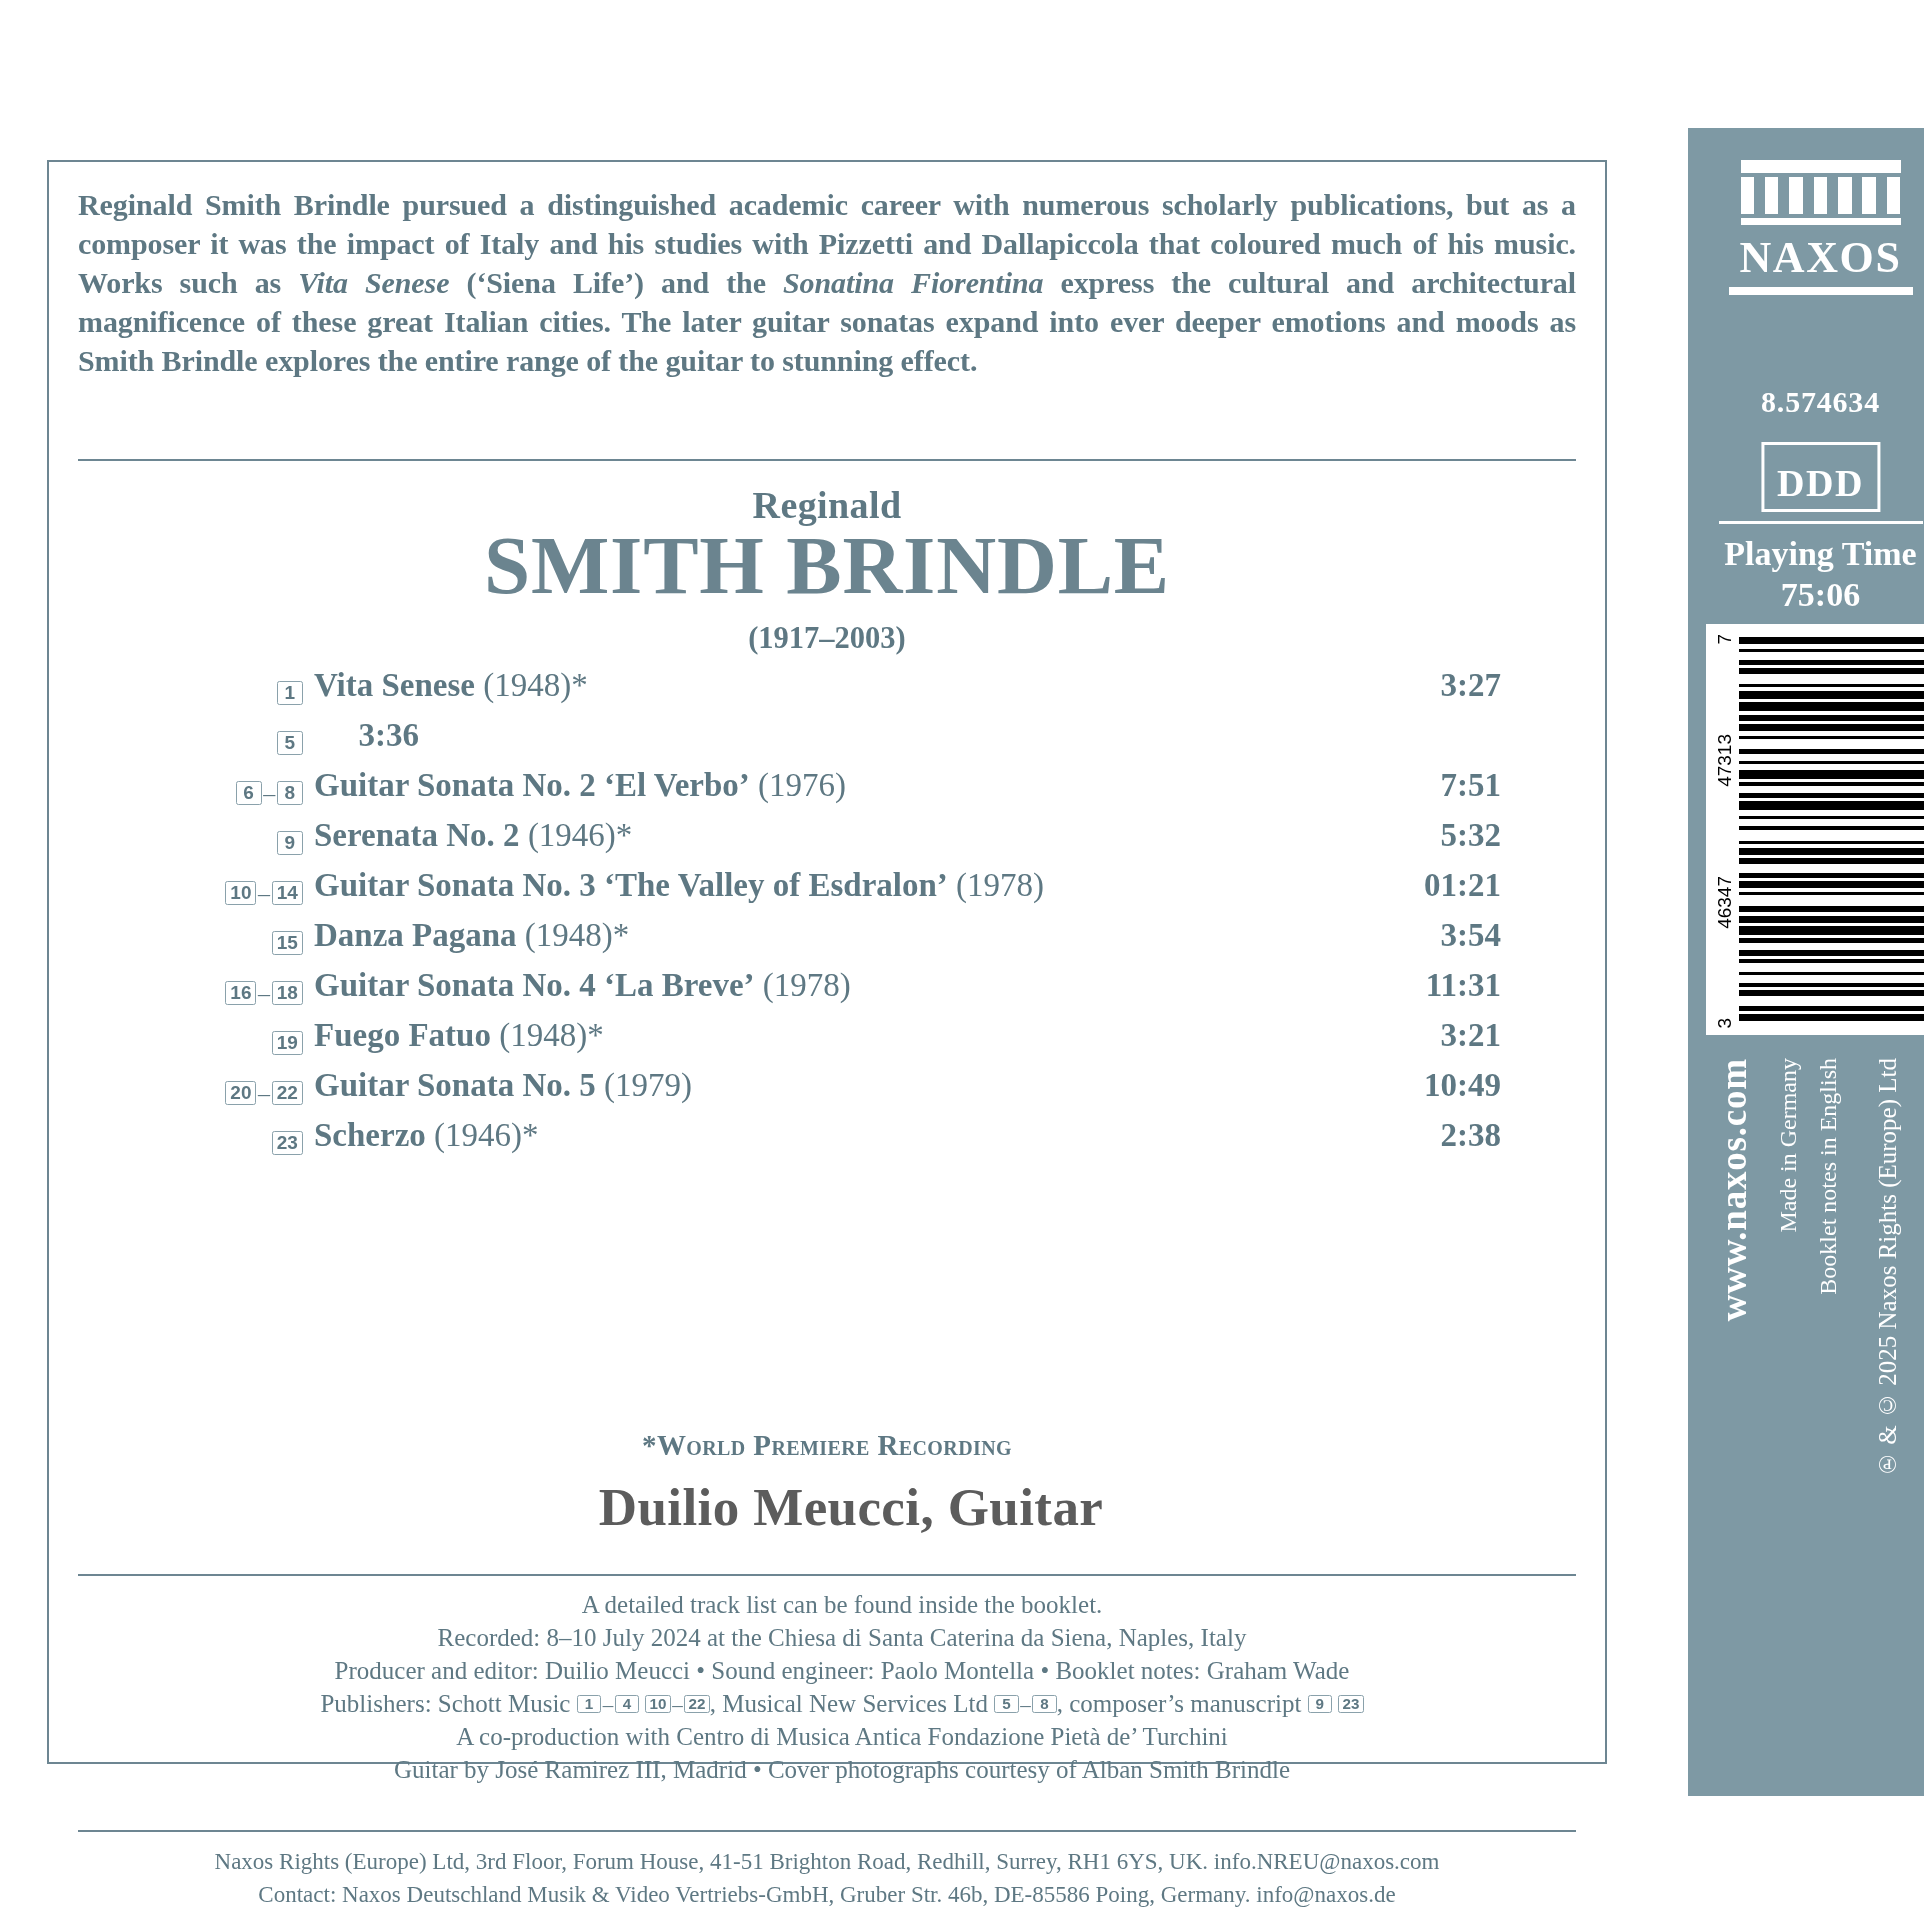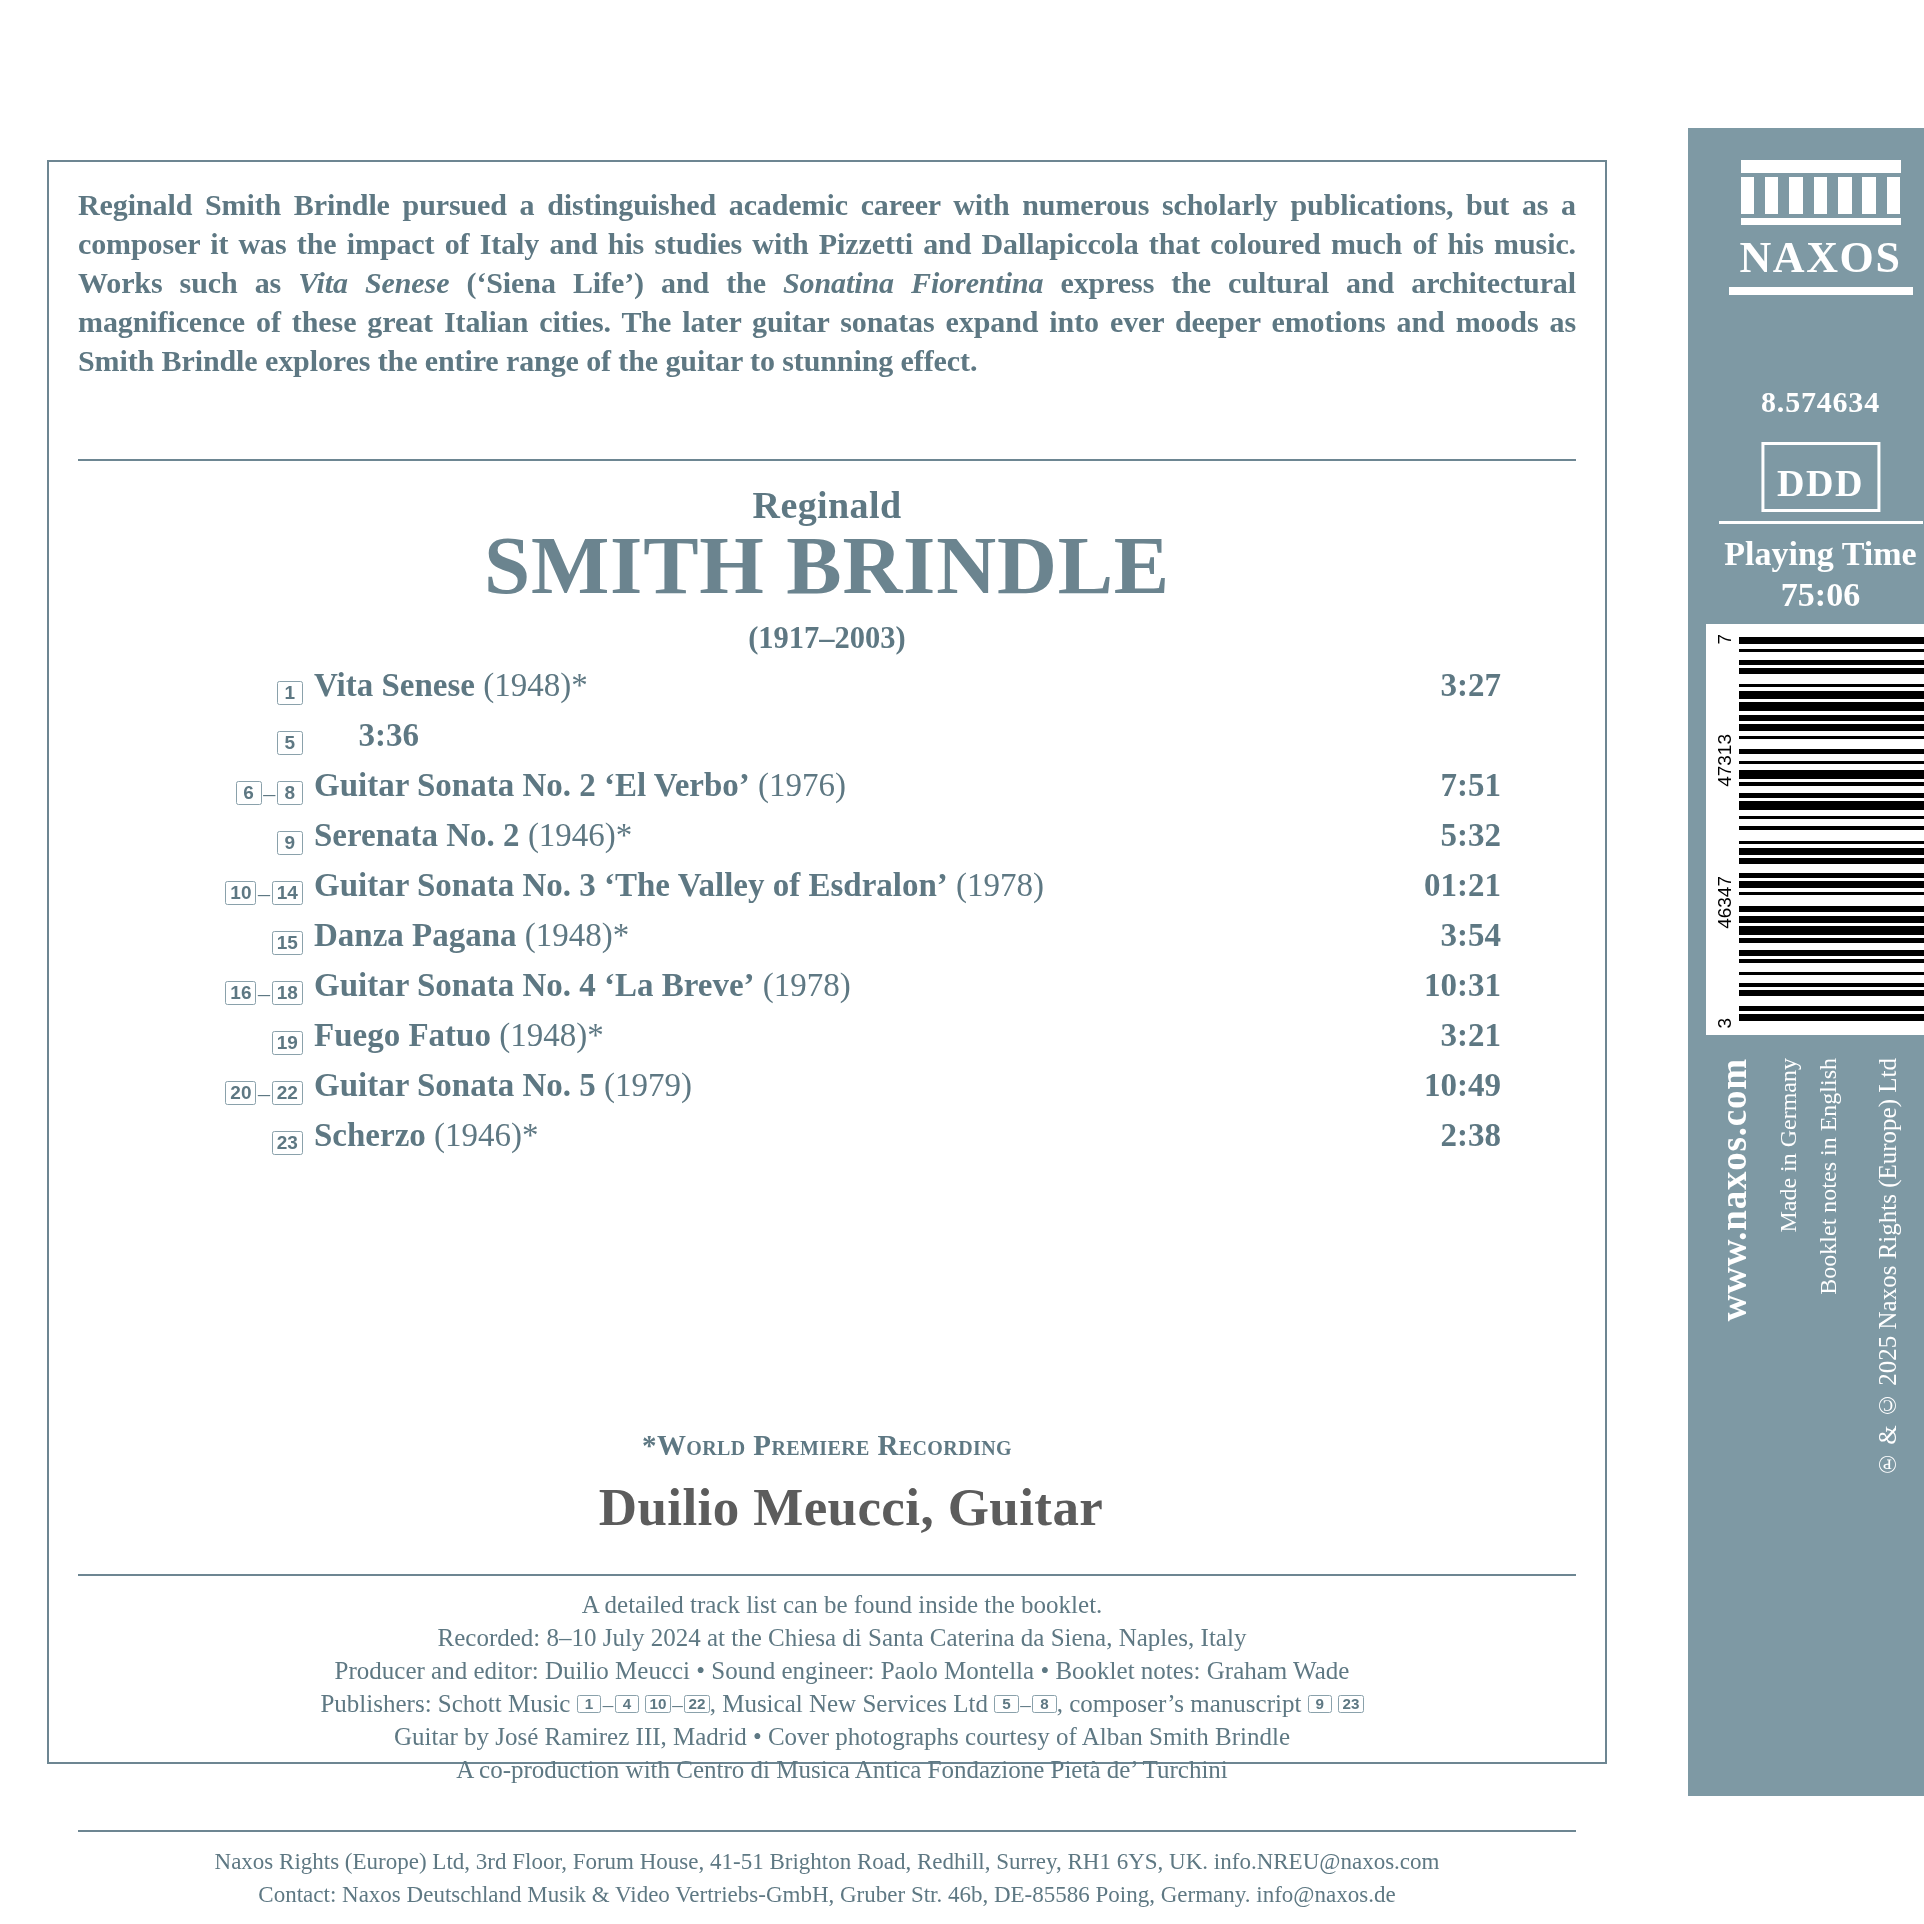--- a/index.html
+++ b/index.html
@@ -434,21 +434,21 @@
           <div class="tk-time">01:21</div>
         </div>
         <div class="track-row">
           <div class="tk-num"><span class="numbox">15</span></div>
           <div class="tk-title"><b>Danza Pagana</b><span class="year"> (1948)*</span></div>
           <div class="tk-time">3:54</div>
         </div>
         <div class="track-row">
           <div class="tk-num"><span class="numbox">16</span><span class="dash">–</span><span class="numbox">18</span></div>
           <div class="tk-title"><b>Guitar Sonata No. 4 ‘La Breve’</b><span class="year"> (1978)</span></div>
-          <div class="tk-time">10:31</div>
+          <div class="tk-time">11:31</div>
         </div>
         <div class="track-row">
           <div class="tk-num"><span class="numbox">19</span></div>
           <div class="tk-title"><b>Fuego Fatuo</b><span class="year"> (1948)*</span></div>
           <div class="tk-time">3:21</div>
         </div>
         <div class="track-row">
           <div class="tk-num"><span class="numbox">20</span><span class="dash">–</span><span class="numbox">22</span></div>
           <div class="tk-title"><b>Guitar Sonata No. 5</b><span class="year"> (1979)</span></div>
           <div class="tk-time">10:49</div>
@@ -465,22 +465,22 @@
 
     <div class="rule rule-2"></div>
 
     <div class="credits">
       <div>A detailed track list can be found inside the booklet.</div>
       <div>Recorded: 8–10 July 2024 at the Chiesa di Santa Caterina da Siena, Naples, Italy</div>
       <div>Producer and editor: Duilio Meucci • Sound engineer: Paolo Montella • Booklet notes: Graham Wade</div>
       <div>
         <span>Publishers: Schott Music </span><span class="numbox">1</span><span class="dash">–</span><span class="numbox">4</span>&nbsp;<span class="numbox">10</span><span class="dash">–</span><span class="numbox">22</span><span>, Musical New Services Ltd </span><span class="numbox">5</span><span class="dash">–</span><span class="numbox">8</span><span>, composer’s manuscript </span><span class="numbox">9</span>&nbsp;<span class="numbox">23</span>
       </div>
+      <div>A co-production with Centro di Musica Antica Fondazione Pietà de’ Turchini</div>
       <div>Guitar by José Ramirez III, Madrid • Cover photographs courtesy of Alban Smith Brindle</div>
-      <div>A co-production with Centro di Musica Antica Fondazione Pietà de’ Turchini</div>
     </div>
 
     <div class="rule rule-3"></div>
 
     <div class="contact">
       <div>Naxos Rights (Europe) Ltd, 3rd Floor, Forum House, 41-51 Brighton Road, Redhill, Surrey, RH1 6YS, UK. info.NREU@naxos.com</div>
       <div>Contact: Naxos Deutschland Musik &amp; Video Vertriebs-GmbH, Gruber Str. 46b, DE-85586 Poing, Germany. info@naxos.de</div>
     </div>
 
   </div>

